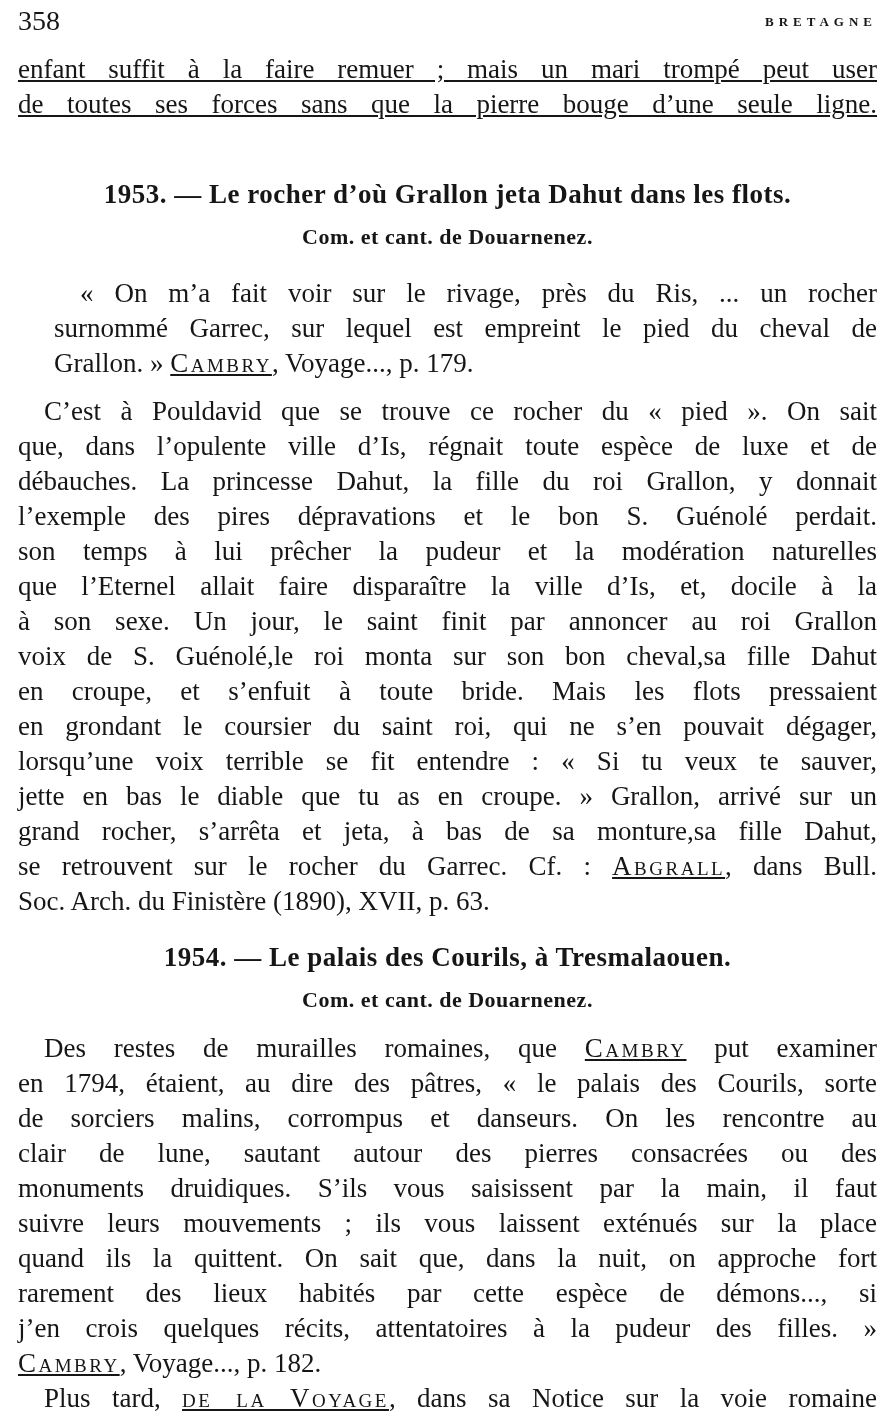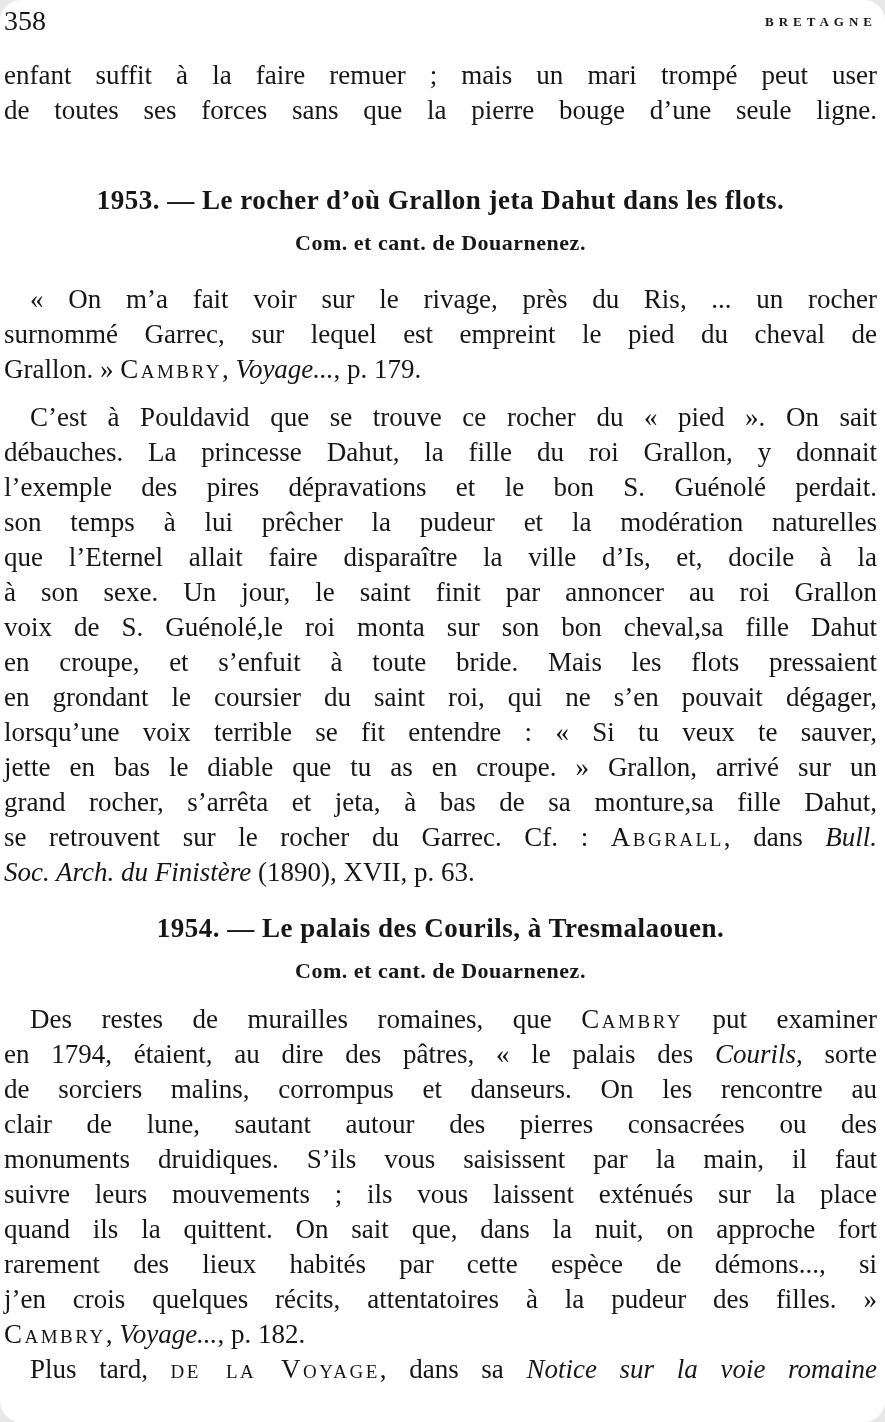--- a/index.html
+++ b/index.html
@@ -5,22 +5,21 @@
   html, body { margin: 0; padding: 0; background: #e8e8e8; }
   .page {
     position: relative;
     width: 885px;
     height: 1422px;
     background: #ffffff;
     color: #161616;
     overflow: hidden;
     font-family: "Liberation Serif", "DejaVu Serif", serif;
     box-sizing: border-box;
-    padding: 6px 8px 0 4px;
-    border-radius: 21px;
+    padding: 6px 8px 0 18px;
   }
   .page-header {
     position: relative;
     height: 30px;
   }
   .page-number {
     position: absolute;
     left: 0;
     top: 0;
     font-size: 28px;
@@ -44,41 +43,41 @@
     line-height: 35px;
     text-align: justify;
     text-align-last: justify;
     white-space: normal;
   }
   .line.last {
     text-align: left;
     text-align-last: left;
   }
   .line.first { text-indent: 26px; }
-  .sc { font-variant: small-caps; letter-spacing: 2.5px; }
-  .i  { font-style: italic; }
+  .sc { font-variant: small-caps; letter-spacing: 2.5px; text-decoration: underline; }
+  .i  { }
   .entry-heading {
     text-align: center;
     font-weight: 700;
     font-size: 27px;
     line-height: 32px;
     letter-spacing: 0.5px;
   }
   .entry-subtitle {
     text-align: center;
     font-weight: 700;
     font-size: 22px;
     line-height: 26px;
     letter-spacing: 0.5px;
   }
   
-  .b0 { margin-top: 22px; }
+  .b0 { margin-top: 16px; text-decoration: underline; }
   .b1 { margin-top: 56px; }
   .b2 { margin-top: 14px; }
-  .b3 { margin-top: 26px; }
+  .b3 { margin-top: 26px; margin-left: 36px; }
   .b4 { margin-top: 13px; }
   .b5 { margin-top: 22px; }
   .b6 { margin-top: 14px; }
   .b7 { margin-top: 18px; }
   .b8 { margin-top: 0; }
 </style>
 </head>
 <body>
 
 <div class="page">
@@ -93,20 +92,21 @@
       </div>
       <div class="entry-heading b1">1953. — Le rocher d’où Grallon jeta Dahut dans les flots.</div>
       <div class="entry-subtitle b2">Com. et cant. de Douarnenez.</div>
       <div class="paragraph b3">
         <div class="line first"><span>« On m’a fait voir sur le rivage, près du Ris, ... un rocher</span></div>
         <div class="line"><span>surnommé Garrec, sur lequel est empreint le pied du cheval de</span></div>
         <div class="line last"><span>Grallon. » </span><span class="sc">Cambry</span><span>, </span><span class="i">Voyage...</span><span>, p. 179.</span></div>
       </div>
       <div class="paragraph b4">
         <div class="line first"><span>C’est à Pouldavid que se trouve ce rocher du « pied ». On sait</span></div>
+        <div class="line"><span>que, dans l’opulente ville d’Is, régnait toute espèce de luxe et de</span></div>
         <div class="line"><span>débauches. La princesse Dahut, la fille du roi Grallon, y donnait</span></div>
         <div class="line"><span>l’exemple des pires dépravations et le bon S. Guénolé perdait.</span></div>
         <div class="line"><span>son temps à lui prêcher la pudeur et la modération naturelles</span></div>
         <div class="line"><span>que l’Eternel allait faire disparaître la ville d’Is, et, docile à la</span></div>
         <div class="line"><span>à son sexe. Un jour, le saint finit par annoncer au roi Grallon</span></div>
         <div class="line"><span>voix de S. Guénolé,le roi monta sur son bon cheval,sa fille Dahut</span></div>
         <div class="line"><span>en croupe, et s’enfuit à toute bride. Mais les flots pressaient</span></div>
         <div class="line"><span>en grondant le coursier du saint roi, qui ne s’en pouvait dégager,</span></div>
         <div class="line"><span>lorsqu’une voix terrible se fit entendre : « Si tu veux te sauver,</span></div>
         <div class="line"><span>jette en bas le diable que tu as en croupe. » Grallon, arrivé sur un</span></div>

